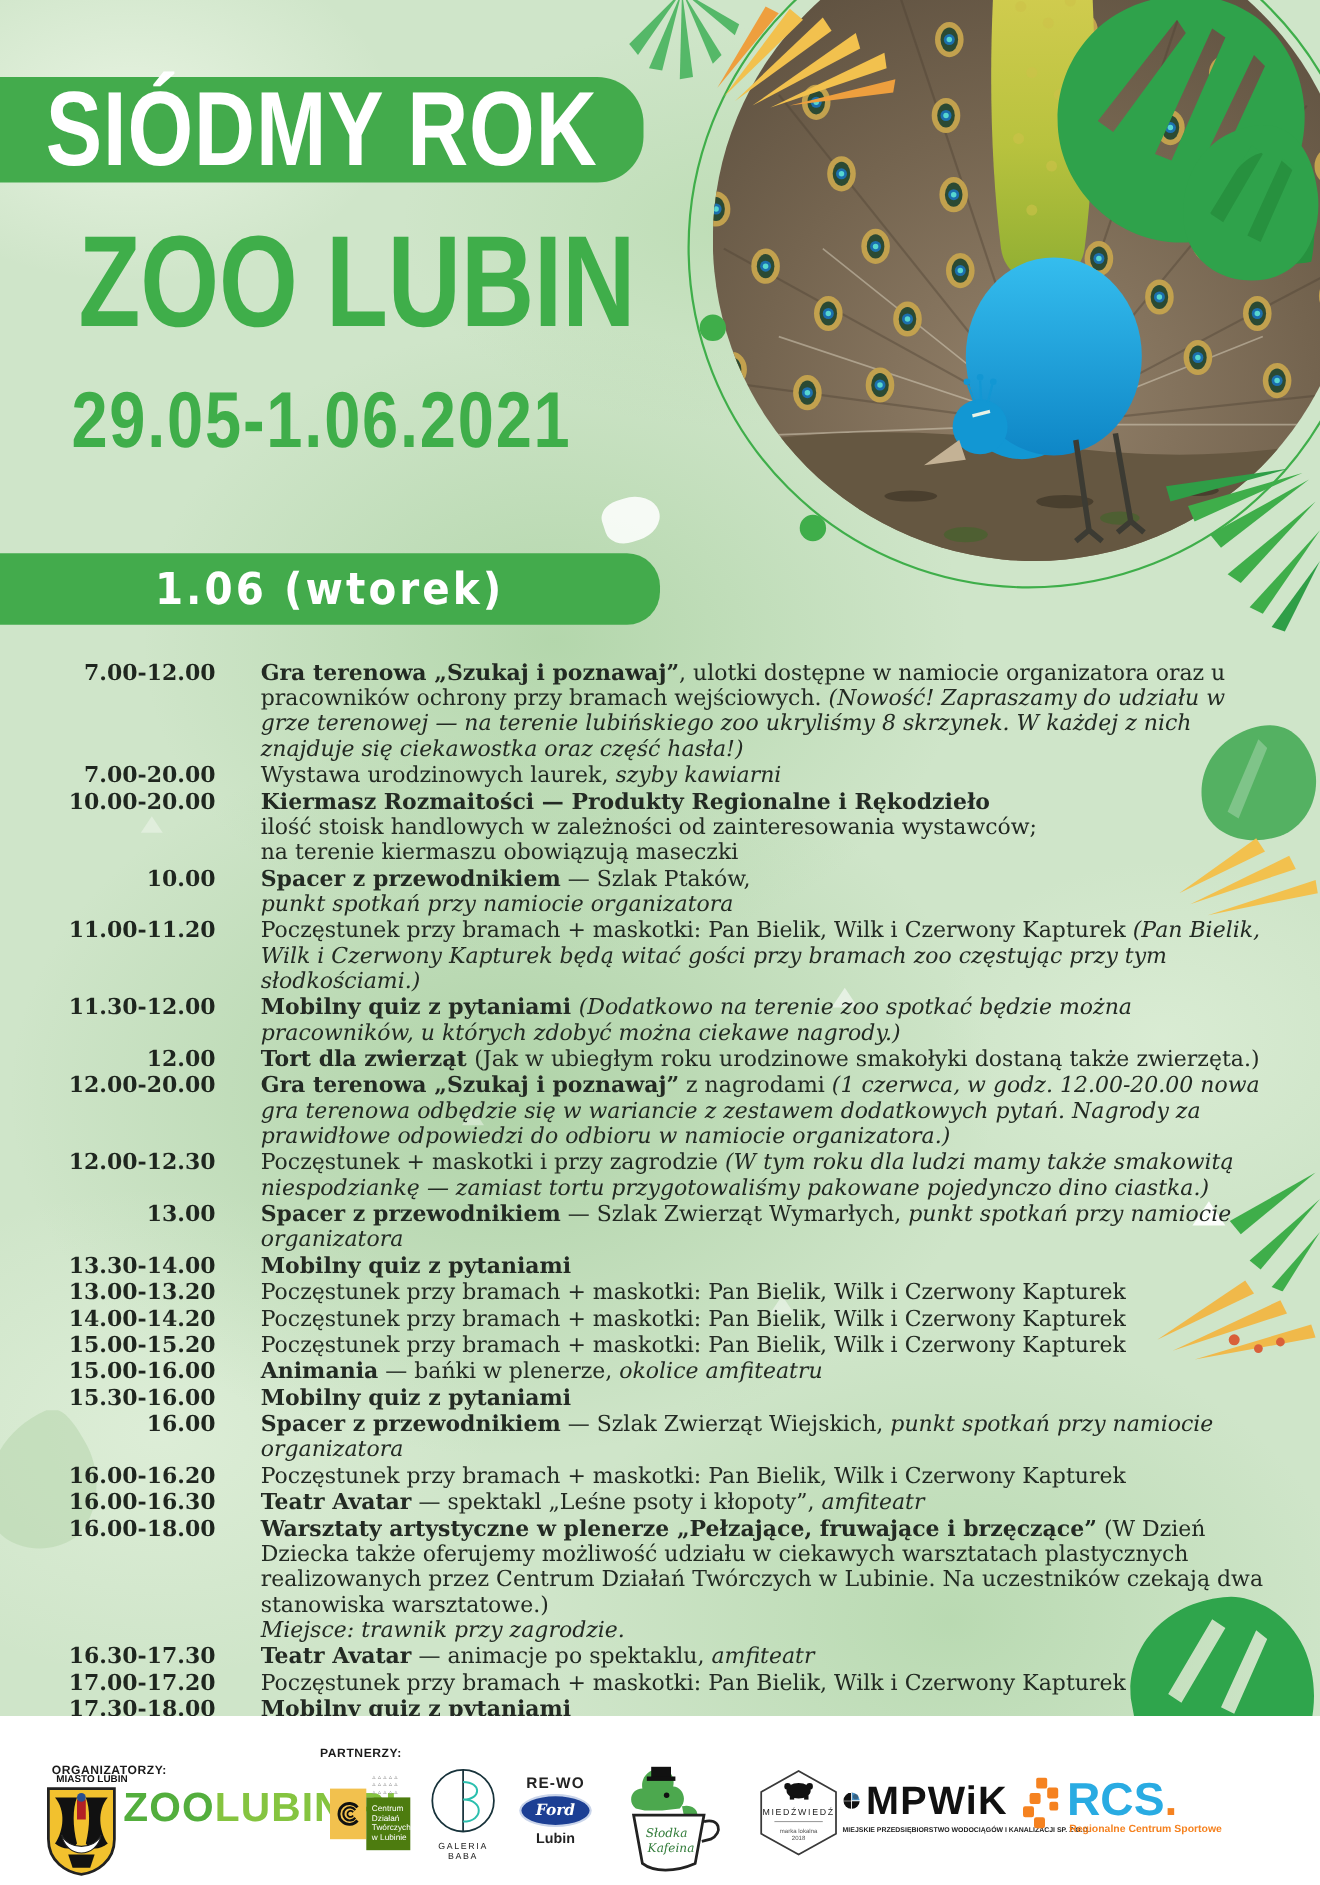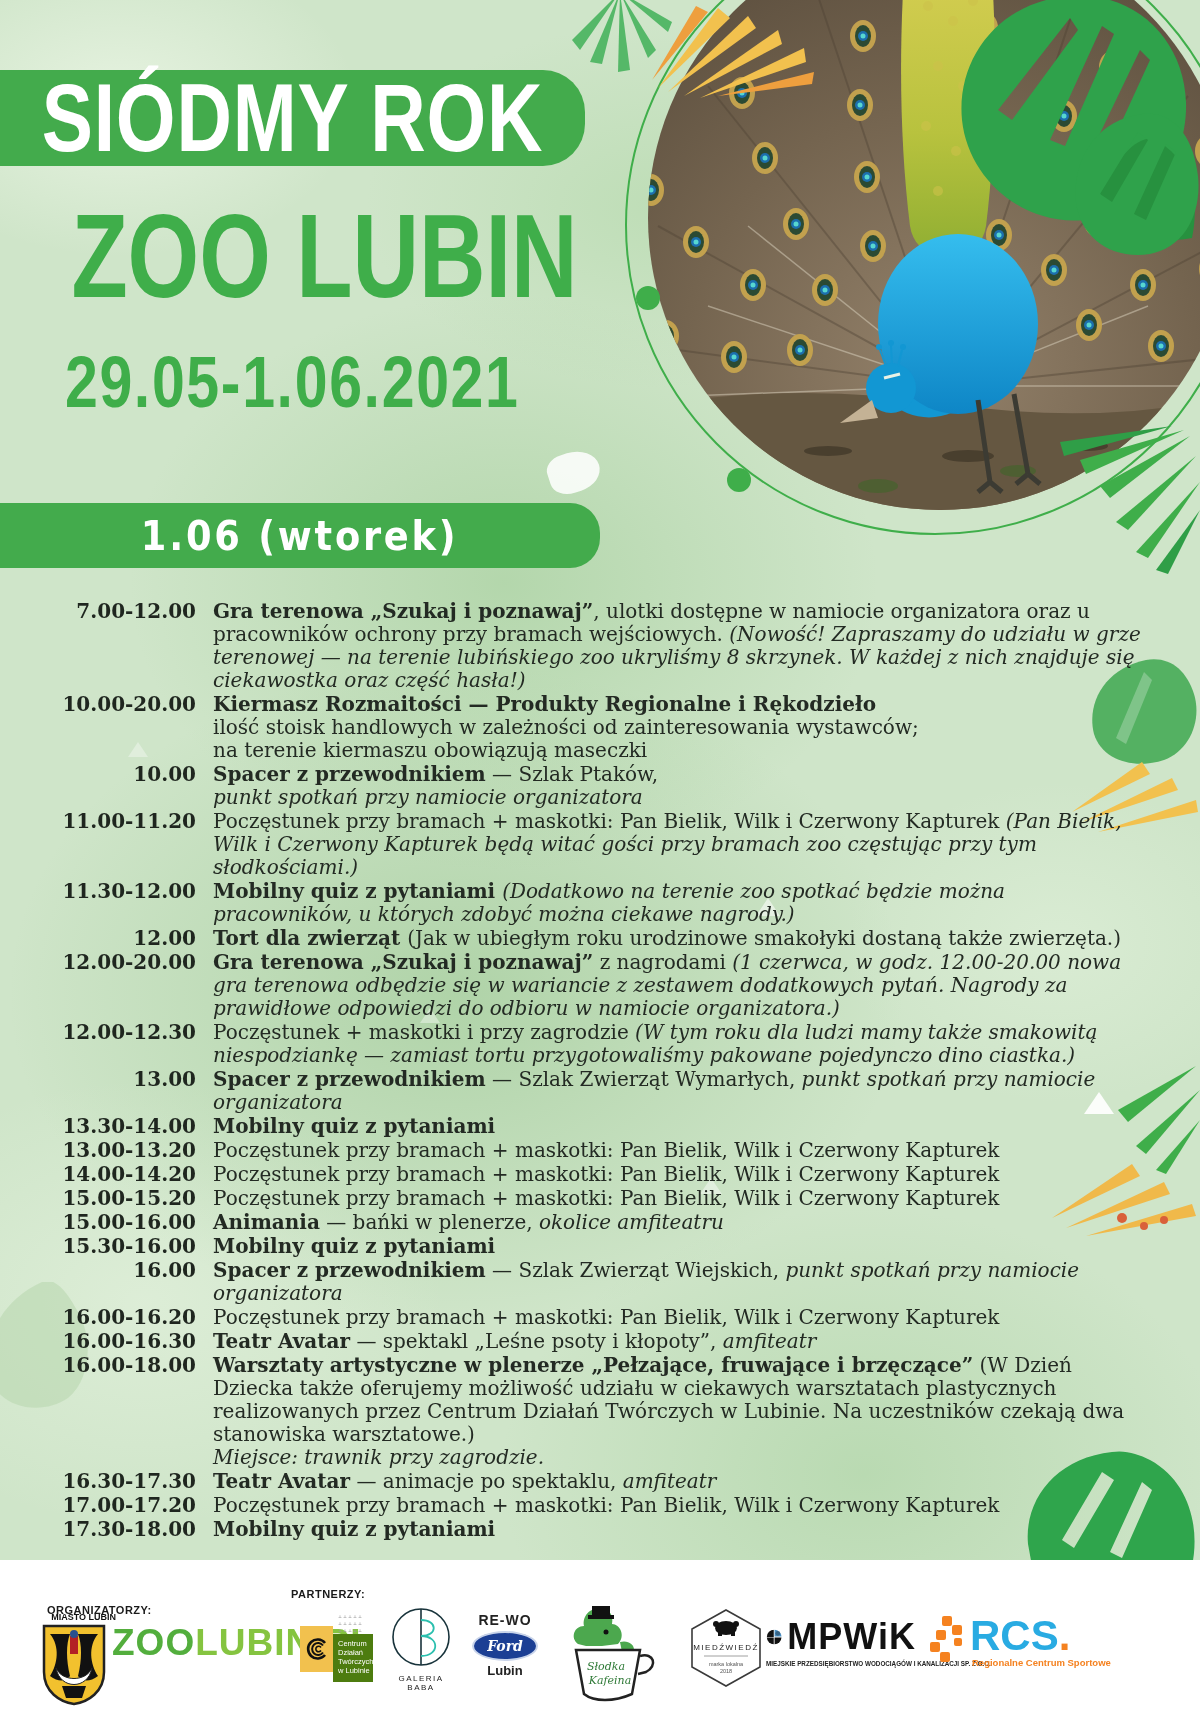--- a/index.html
+++ b/index.html
@@ -30,21 +30,21 @@
   .day-band span{font-family:"DejaVu Sans",sans-serif;font-weight:bold;font-size:40px;color:#ffffff;
     letter-spacing:3px;display:inline-block;transform:scaleX(.92);}
   
   .circle-outline{position:absolute;left:625px;top:-85px;width:620px;height:620px;border:2px solid #3fae4a;
     border-radius:50%;box-sizing:border-box;}
   .circle-dot{position:absolute;width:24px;height:24px;border-radius:50%;background:#3fae4a;}
   .photo-circle{position:absolute;left:648px;top:-74px;width:584px;height:584px;border-radius:50%;overflow:hidden;}
   .photo-circle svg{display:block;}
   
   .schedule{position:absolute;left:40px;top:600px;width:1110px;font-size:20px;line-height:23px;}
-  .row{display:flex;align-items:flex-start;margin-bottom:1px;}
+  .row{display:flex;align-items:flex-start;margin-bottom:1px;gap:24px;}
   .time{width:156px;min-width:156px;text-align:right;font-weight:bold;color:#1f261f;}
   .desc{margin-left:17px;width:935px;}
   .s-b{font-weight:bold;}
   .s-i{font-style:italic;}
   
   .leaf{position:absolute;pointer-events:none;}
   .tri{position:absolute;width:0;height:0;border-style:solid;pointer-events:none;}
   .blob{position:absolute;background:#ffffff;border-radius:40% 60% 55% 45%;opacity:.85;pointer-events:none;}
   
   .footer{position:absolute;left:0;top:1560px;width:1200px;height:154px;background:#ffffff;}
@@ -318,20 +318,24 @@
   <div class="day-band">
     <span>1.06 (wtorek)</span>
   </div>
 
   <div class="schedule">
       <div class="row">
         <div class="time">7.00-12.00</div>
         <div class="desc"><span class="s-b">Gra terenowa „Szukaj i poznawaj”</span><span class="s-r">, ulotki dostępne w namiocie organizatora oraz u pracowników ochrony przy bramach wejściowych. </span><span class="s-i">(Nowość! Zapraszamy do udziału w grze terenowej — na terenie lubińskiego zoo ukryliśmy 8 skrzynek. W każdej z nich znajduje się ciekawostka oraz część hasła!)</span></div>
       </div>
       <div class="row">
+        <div class="time">7.00-20.00</div>
+        <div class="desc"><span class="s-r">Wystawa urodzinowych laurek, </span><span class="s-i">szyby kawiarni</span></div>
+      </div>
+      <div class="row">
         <div class="time">10.00-20.00</div>
         <div class="desc"><span class="s-b">Kiermasz Rozmaitości — Produkty Regionalne i Rękodzieło</span><br><span class="s-r">ilość stoisk handlowych w zależności od zainteresowania wystawców;</span><br><span class="s-r">na terenie kiermaszu obowiązują maseczki</span></div>
       </div>
       <div class="row">
         <div class="time">10.00</div>
         <div class="desc"><span class="s-b">Spacer z przewodnikiem</span><span class="s-r"> — Szlak Ptaków,</span><br><span class="s-i">punkt spotkań przy namiocie organizatora</span></div>
       </div>
       <div class="row">
         <div class="time">11.00-11.20</div>
         <div class="desc"><span class="s-r">Poczęstunek przy bramach + maskotki: Pan Bielik, Wilk i Czerwony Kapturek </span><span class="s-i">(Pan Bielik, Wilk i Czerwony Kapturek będą witać gości przy bramach zoo częstując przy tym słodkościami.)</span></div>

